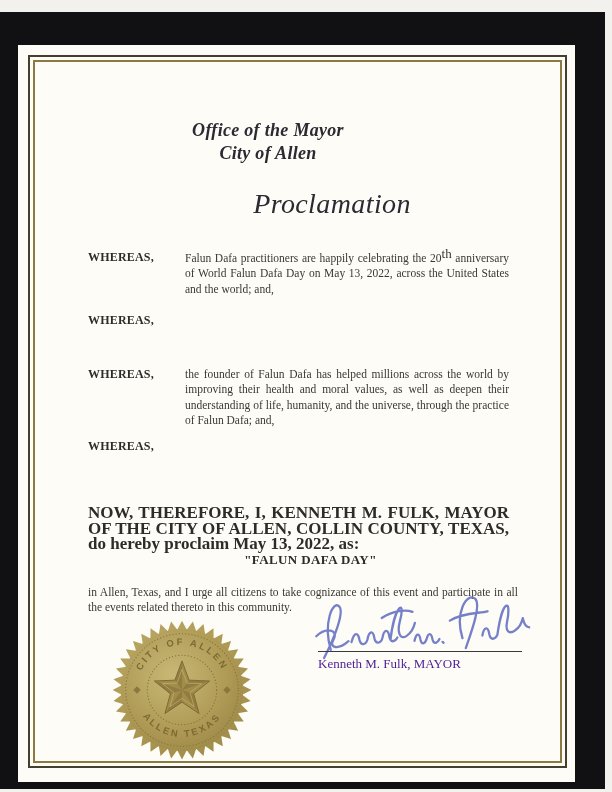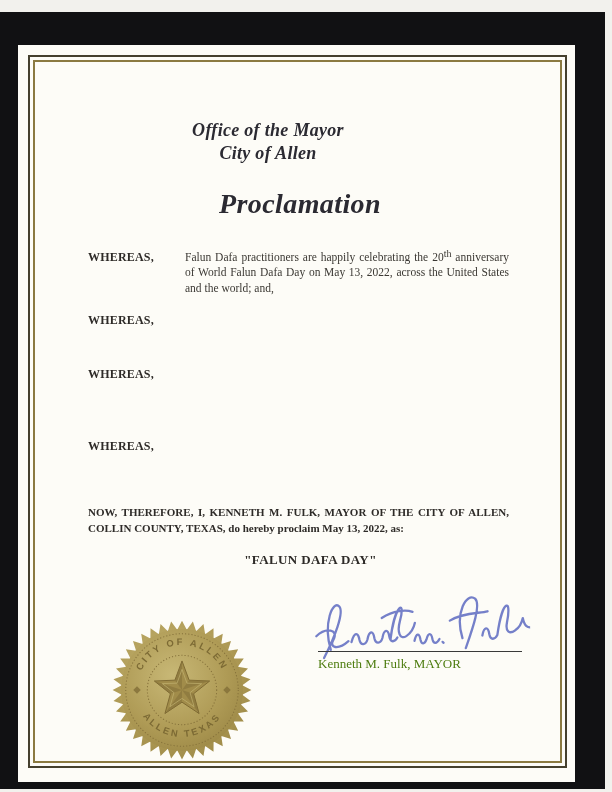--- a/index.html
+++ b/index.html
@@ -25,53 +25,54 @@
     position:absolute;left:33px;top:60px;width:529px;height:703px;
     border:2px solid #8b7a41;box-sizing:border-box;
   }
   .hdr-office{
     position:absolute;left:35px;top:119px;width:466px;text-align:center;
     font-weight:bold;font-style:italic;font-size:18px;line-height:23px;
     color:#2b2a32;letter-spacing:.3px;
   }
   .title{
     position:absolute;left:35px;top:188px;width:530px;text-align:center;
-    font-weight:bold;font-style:italic;font-size:28px;color:#2b2a32;
+    font-weight:normal;font-style:italic;font-size:28px;color:#2b2a32;
     letter-spacing:.4px;
+    padding-left:32px;
   }
   .clause{position:absolute;left:88px;width:421px;display:flex;justify-content:space-between;}
   .clause .lbl{
     flex:none;width:97px;font-weight:bold;font-size:12px;color:#2e2b28;
     letter-spacing:.2px;
   }
   .clause .bod{
     flex:1;font-size:11.5px;line-height:15.4px;text-align:justify;color:#3b3833;
   }
-  .sup{font-size:10px;position:relative;top:-4px;}
+  .sup{font-size:13px;position:relative;top:-4px;}
   .now{
     position:absolute;left:88px;top:505px;width:421px;font-weight:bold;
-    font-size:11px;line-height:15.6px;text-align:justify;color:#2e2b28;
+    font-size:17px;line-height:15.6px;text-align:justify;color:#2e2b28;
   }
   .day{
     position:absolute;left:88px;top:552px;width:445px;text-align:center;
     font-weight:bold;font-size:13px;color:#2e2b28;letter-spacing:.4px;
   }
   .closing{
     position:absolute;left:88px;top:585px;width:430px;
     font-size:11.5px;line-height:15.4px;color:#3b3833;text-align:justify;
   }
   .seal{position:absolute;left:107px;top:615px;width:150px;height:150px;}
   .seal-text{
     font-family:"Liberation Sans", sans-serif;font-weight:bold;
     font-size:10px;letter-spacing:2.6px;fill:#7c6a34;
   }
   .sig{position:absolute;left:290px;top:590px;width:240px;height:72px;transform:rotate(-2deg);}
   .sig path{fill:none;stroke:#6e79c6;stroke-width:2.3;stroke-linecap:round;stroke-linejoin:round;opacity:.95;}
   .sigline{position:absolute;left:318px;top:651px;width:204px;border-top:1.5px solid #3a3a3a;}
-  .printed{position:absolute;left:318px;top:656px;font-size:13px;color:#4d7c0f;}
+  .printed{position:absolute;left:318px;top:656px;font-size:13px;color:#4c1d95;}
 </style>
 </head>
 <body>
 
 <div class="canvas">
   <div class="mat"></div>
   <div class="page"></div>
   <div class="frame-outer"></div>
   <div class="frame-gold"></div>
 
@@ -86,30 +87,32 @@
     <div class="lbl">WHEREAS,</div>
     <div class="bod"><span>Falun Dafa practitioners are happily celebrating the 20</span><span class="sup">th</span><span> anniversary of World Falun Dafa Day on May 13, 2022, across the United States and the world; and,</span></div>
   </div>
 
   <div class="clause" style="top:313px">
     <div class="lbl">WHEREAS,</div>
   </div>
 
   <div class="clause" style="top:367px">
     <div class="lbl">WHEREAS,</div>
+    <div class="bod">the founder of Falun Dafa has helped millions across the world by improving their health and moral values, as well as deepen their understanding of life, humanity, and the universe, through the practice of Falun Dafa; and,</div>
   </div>
 
   <div class="clause" style="top:439px">
     <div class="lbl">WHEREAS,</div>
   </div>
 
   <div class="now">NOW, THEREFORE, I, KENNETH M. FULK, MAYOR OF THE CITY OF ALLEN, COLLIN COUNTY, TEXAS, do hereby proclaim May 13, 2022, as:</div>
 
   <div class="day">"FALUN DAFA DAY"</div>
 
+  <div class="closing">in Allen, Texas, and I urge all citizens to take cognizance of this event and participate in all the events related thereto in this community.</div>
 
   <svg class="seal" viewBox="-80 -80 160 160" aria-hidden="true">
     <defs>
       <radialGradient id="sealGrad" cx="0.42" cy="0.38" r="0.8">
         <stop offset="0" stop-color="#c8b876"></stop>
         <stop offset="0.55" stop-color="#af9b56"></stop>
         <stop offset="1" stop-color="#94803f"></stop>
       </radialGradient>
       <path id="arcTop" d="M -48 0 A 48 48 0 0 1 48 0" fill="none"></path>
       <path id="arcBot" d="M -50 0 A 50 50 0 0 0 50 0" fill="none"></path>

